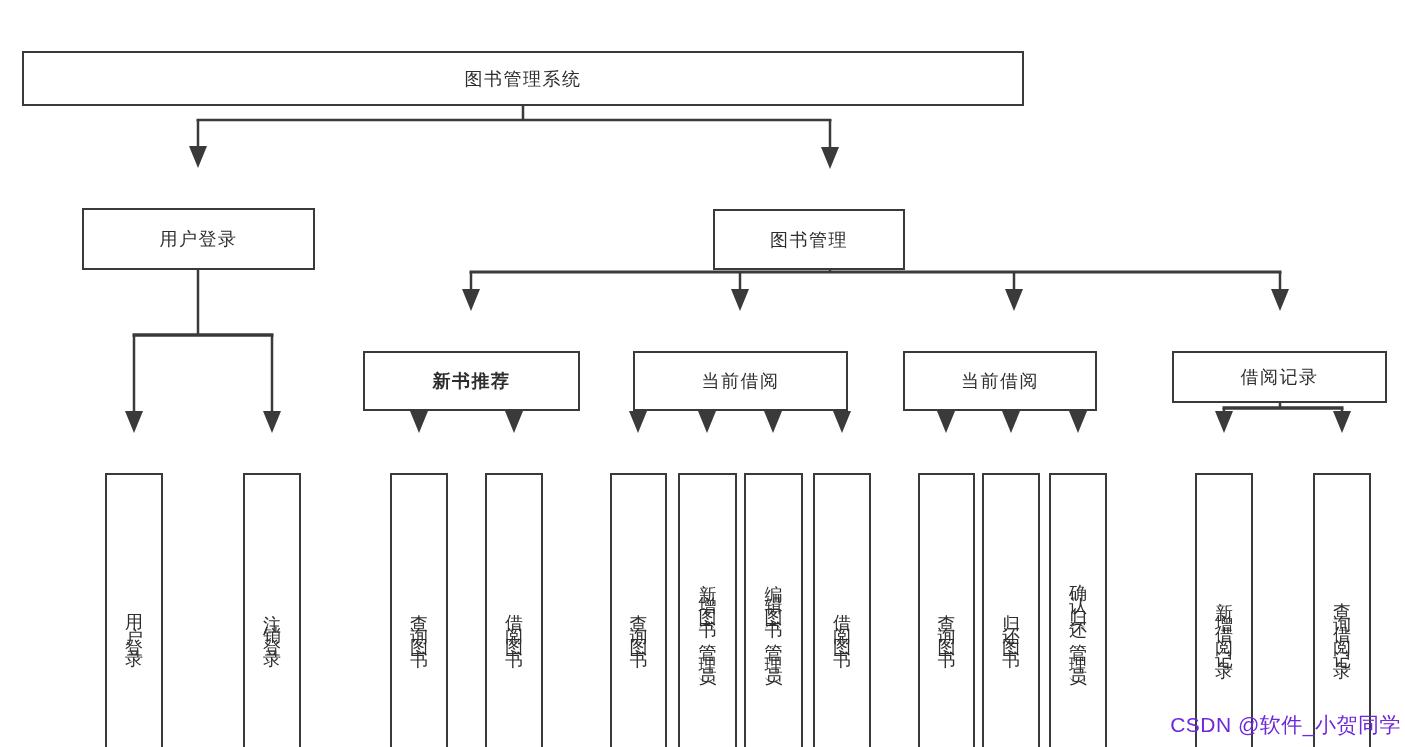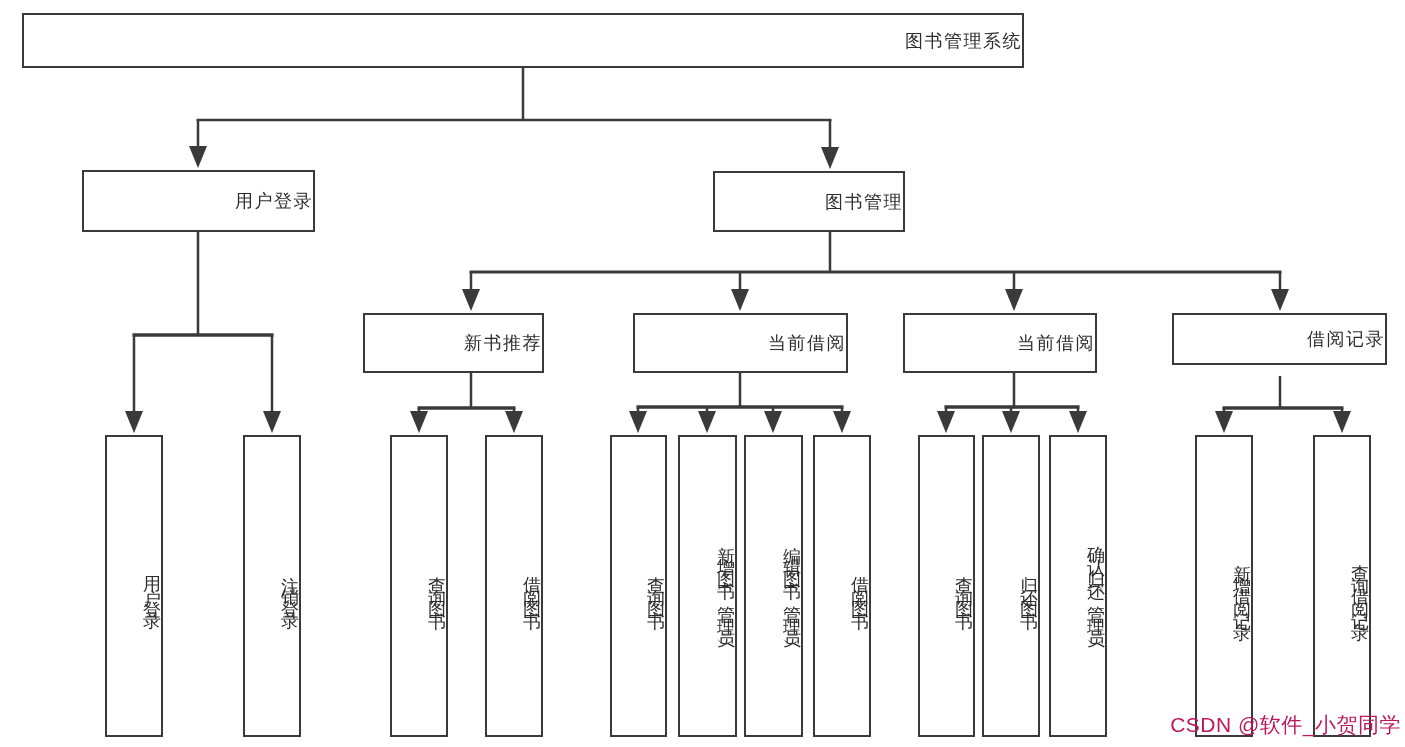--- a/index.html
+++ b/index.html
@@ -11,39 +11,40 @@
     overflow:hidden;
   }
   #connectors { position:absolute; left:0; top:0; z-index:1; }
   .node {
     position:absolute;
     background:#ffffff;
     border:2.5px solid #3a3a3a;
     box-sizing:border-box;
     display:flex;
     align-items:center;
-    justify-content:flex-end;
+    justify-content:center;
     color:#2d2d2d;
     z-index:2;
+    margin-top:38px;
   }
   .node.h { font-size:18px; letter-spacing:1.5px; font-weight:500; }
   .node.v span {
     writing-mode:vertical-lr;
     font-size:18px;
     line-height:1;
     letter-spacing:12px;
     font-weight:500;
   }
   .watermark {
     position:absolute;
     right:4px;
     bottom:8px;
     z-index:5;
     font-size:21px;
-    color:#be185d;
+    color:#6d28d9;
     letter-spacing:0.5px;
     white-space:nowrap;
   }
 </style>
 </head>
 <body>
 
 <div id="canvas">
   <svg id="connectors" width="1405" height="747" viewBox="0 0 1405 747">
       <line x1="523" y1="68" x2="523" y2="120" stroke="#3a3a3a" stroke-width="2.5"></line>
@@ -108,21 +109,21 @@
       </div>
       <div class="node v" style="left: 105px; top: 435px; width: 58px; height: 302px;">
         <span>用户登录</span>
       </div>
       <div class="node v" style="left: 243px; top: 435px; width: 58px; height: 302px;">
         <span>注销登录</span>
       </div>
       <div class="node h" style="left: 713px; top: 171px; width: 192px; height: 61px;">
         <span>图书管理</span>
       </div>
-      <div class="node h" style="left: 363px; top: 313px; width: 181px; height: 60px;">
+      <div class="node h" style="left: 363px; top: 313px; width: 217px; height: 60px; font-weight: bold;">
         <span>新书推荐</span>
       </div>
       <div class="node v" style="left: 390px; top: 435px; width: 58px; height: 302px;">
         <span>查询图书</span>
       </div>
       <div class="node v" style="left: 485px; top: 435px; width: 58px; height: 302px;">
         <span>借阅图书</span>
       </div>
       <div class="node h" style="left: 633px; top: 313px; width: 215px; height: 60px;">
         <span>当前借阅</span>

